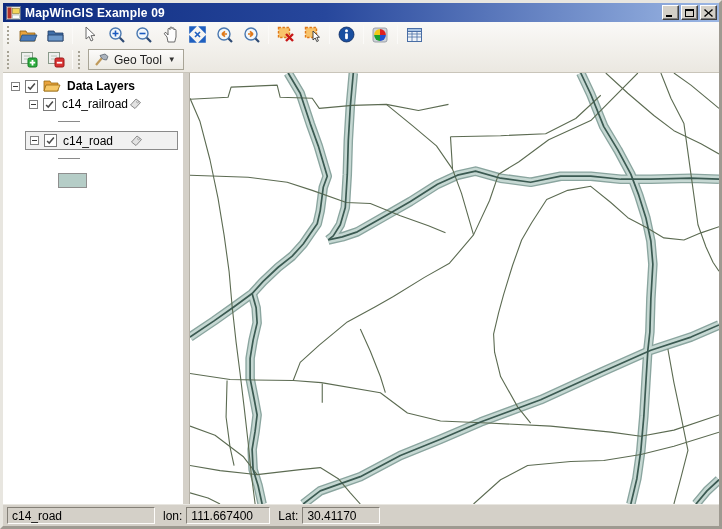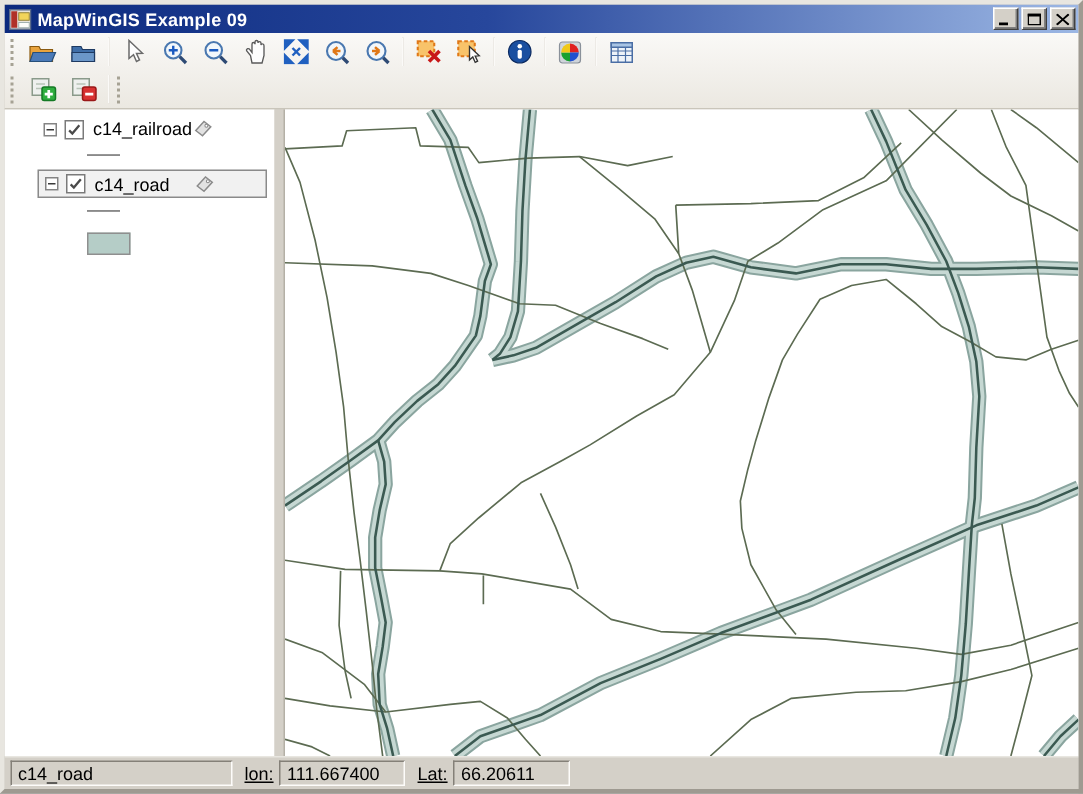--- a/index.html
+++ b/index.html
@@ -77,21 +77,21 @@
   .statusbar{
     flex:0 0 22px;background:#d4d0c8;border-top:1px solid #e8e6e0;
     display:flex;align-items:center;font-size:12px;color:#000;padding-left:4px;
   }
   .spanel{
     height:17px;background:#d4d0c8;
     border:1px solid;border-color:#848078 #fdfcfa #fdfcfa #848078;
     display:flex;align-items:center;padding:0 4px;white-space:nowrap;overflow:hidden;
   }
   .sp1{width:148px;}
-  .slabel{margin:0 4px 0 8px;text-decoration:underline;}
+  .slabel{margin:0 4px 0 8px;}
   .sp2{width:84px;} .sp3{width:78px;}
 </style>
 </head>
 <body>
 
 <div class="window">
 
   <div class="titlebar">
     <svg class="appicon" viewBox="0 0 15 14">
       <rect x="0.5" y="0.5" width="14" height="13" fill="#e8e4dc" stroke="#5a6a8a"></rect>
@@ -252,27 +252,48 @@
           <rect x="1.5" y="1.5" width="11" height="11" fill="#eef0ee" stroke="#8a9a8a"></rect>
           <path d="M4,5 H10 M4,8 H10" stroke="#b8c4b8" stroke-width="1"></path>
           <rect x="8" y="7" width="9" height="9" rx="1.5" fill="#d83232" stroke="#9a1818"></rect>
           <path d="M9.8,11.7 H15.2" stroke="#fff" stroke-width="1.8"></path>
         </svg>
       </button>
 
       <div class="tsep"></div>
       <div class="grip"></div>
 
+      <button class="geotool">
+        <svg width="16" height="14" viewBox="0 0 16 14">
+          <path d="M2,12 L8,5" stroke="#c09a5a" stroke-width="2.2"></path>
+          <path d="M6,2.5 L11,1 L14,3.5 L12.5,7 L9.5,6.5 L7.5,5 Z" fill="#aab2bc" stroke="#5a6470" stroke-width="0.8"></path>
+        </svg>
+        <span>Geo Tool</span>
+        <span class="dd">▼</span>
+      </button>
     </div>
   </div>
 
   <div class="content">
 
     <div class="treepanel">
 
+      <div class="trow root">
+        <span class="expander"></span>
+        <span class="cbx">
+          <svg width="11" height="11" viewBox="0 0 13 13">
+              <polyline points="2.5,7 5,9.5 10.5,3" fill="none" stroke="#4a4a4a" stroke-width="1.8"></polyline>
+            </svg>
+        </span>
+        <svg class="foldericon" width="18" height="14" viewBox="0 0 18 14">
+          <path d="M1,2 L7,2 L8,4 L15,4 L15,12 L1,12 Z" fill="#e8a33d" stroke="#9a6a10" stroke-width="0.8"></path>
+          <path d="M3,6 L17,6 L14.5,12 L1,12 Z" fill="#f6c868" stroke="#9a6a10" stroke-width="0.8"></path>
+        </svg>
+        <span class="tlabel">Data Layers</span>
+      </div>
 
       <div class="trow item">
         <span class="expander"></span>
         <span class="cbx">
           <svg width="11" height="11" viewBox="0 0 13 13">
               <polyline points="2.5,7 5,9.5 10.5,3" fill="none" stroke="#4a4a4a" stroke-width="1.8"></polyline>
             </svg>
         </span>
         <span class="tlabel">c14_railroad</span>
         <svg class="tagicon" width="15" height="14" viewBox="0 0 15 14">
@@ -359,16 +380,16 @@
   <div class="statusbar">
     <div class="spanel sp1">
       <span>c14_road</span>
     </div>
     <span class="slabel">lon:</span>
     <div class="spanel sp2">
       <span>111.667400</span>
     </div>
     <span class="slabel">Lat:</span>
     <div class="spanel sp3">
-      <span>66.20611</span>
+      <span>30.41170</span>
     </div>
   </div>
 </div>
 
 </body></html>

